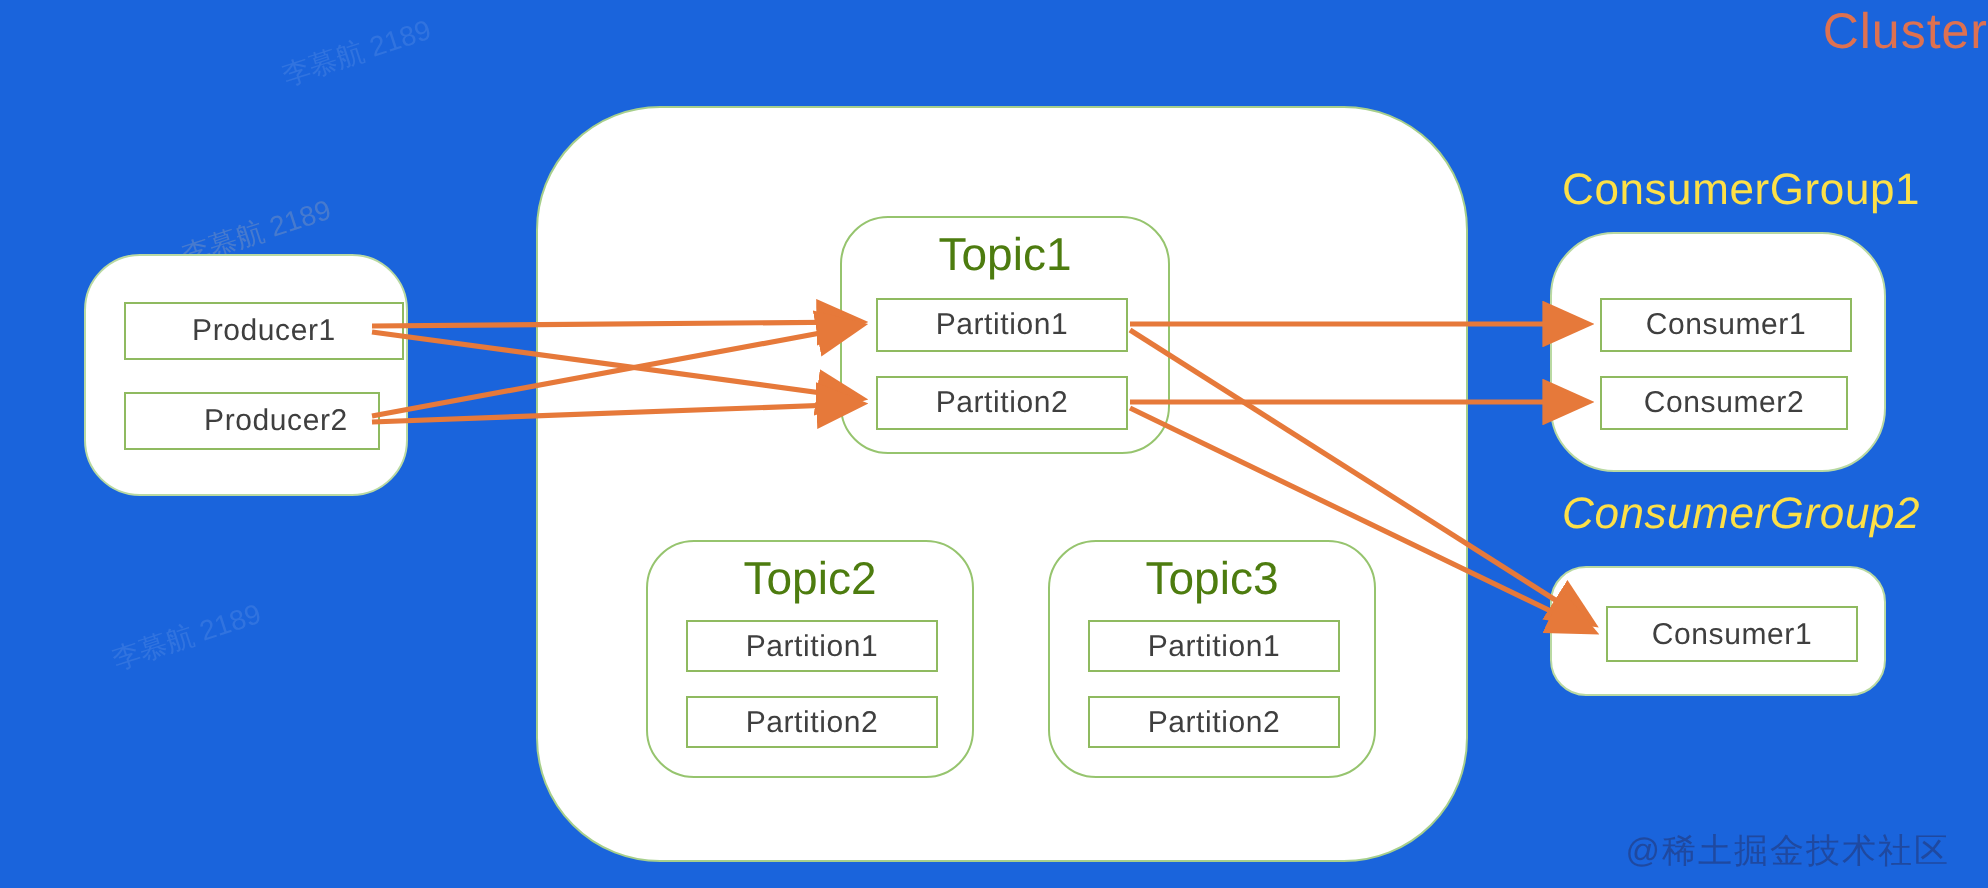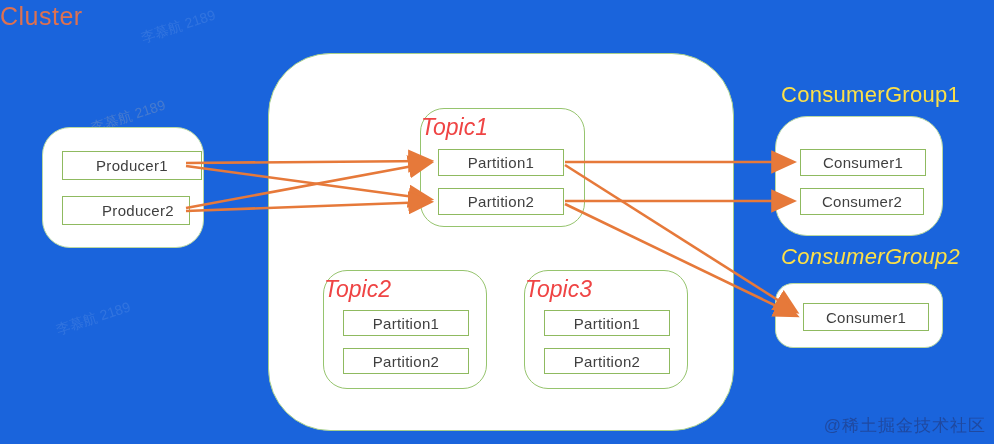--- a/index.html
+++ b/index.html
@@ -1,50 +1,50 @@
 <!DOCTYPE html>
 <html><head>
 <meta charset="utf-8">
 <style>
   html,body{margin:0;padding:0;}
   body{font-family:"Liberation Sans","DejaVu Sans",sans-serif;}
   #canvas{position:relative;width:994px;height:444px;background:#1A64DC;overflow:hidden;}
 
   
-  .diagram-title{position:absolute;left:0;top:2px;width:100%;text-align:left;
+  .diagram-title{position:absolute;left:0;top:2px;width:100%;text-align:right;
     font-size:25px;color:#DE7150;letter-spacing:.5px;}
 
   
   .container{position:absolute;background:#fff;border:1.5px solid #b9d9a2;box-sizing:border-box;}
   .node-box{position:absolute;background:#fff;border:1.5px solid #8fba60;box-sizing:border-box;
     display:flex;align-items:center;justify-content:center;
     font-size:15px;color:#3f3f3f;letter-spacing:.3px;}
 
   .producers-box{left:42px;top:127px;width:162px;height:121px;border-radius:28px;}
   .cluster-box{left:268px;top:53px;width:466px;height:378px;border-radius:62px;border-color:#a7cf8c;}
 
   .topic-box{position:absolute;background:#fff;border:1.5px solid #96c46e;box-sizing:border-box;border-radius:24px;}
-  .topic-title{position:absolute;left:0;top:5px;width:100%;text-align:left;font-size:23px;color:#ef4444;font-style:italic;}
+  .topic-title{position:absolute;left:0;top:5px;width:100%;text-align:center;font-size:23px;color:#4d7c0f;}
   .topic1{left:420px;top:108px;width:165px;height:119px;}
   .topic2{left:323px;top:270px;width:164px;height:119px;}
   .topic3{left:524px;top:270px;width:164px;height:119px;}
 
   .group-label{position:absolute;font-size:22px;color:#fde047;letter-spacing:.3px;}
   .cg1-box{left:775px;top:116px;width:168px;height:120px;border-radius:32px;}
   .cg2-box{left:775px;top:283px;width:168px;height:65px;border-radius:18px;}
 
   
   svg.edges{position:absolute;left:0;top:0;width:994px;height:444px;pointer-events:none;}
   svg.edges line{stroke:#E6793A;stroke-width:2.6;}
 
   
   .wm{position:absolute;font-size:14px;color:rgba(175,175,175,0.30);
     transform:rotate(-18deg);white-space:nowrap;pointer-events:none;}
   .wm.on-blue{color:rgba(255,255,255,0.10);}
-  .brand-watermark{position:absolute;right:8px;bottom:7px;font-size:17px;
+  .brand-watermark{position:absolute;right:19px;bottom:7px;font-size:17px;
     color:rgba(35,55,120,0.60);letter-spacing:1px;}
 </style>
 </head>
 <body>
 
 <div id="canvas">
 
   <div class="wm on-blue" style="left:140px;top:18px">李慕航 2189</div>
   <div class="wm" style="left:90px;top:108px">李慕航 2189</div>
   <div class="wm" style="left:470px;top:72px">李慕航 2189</div>

